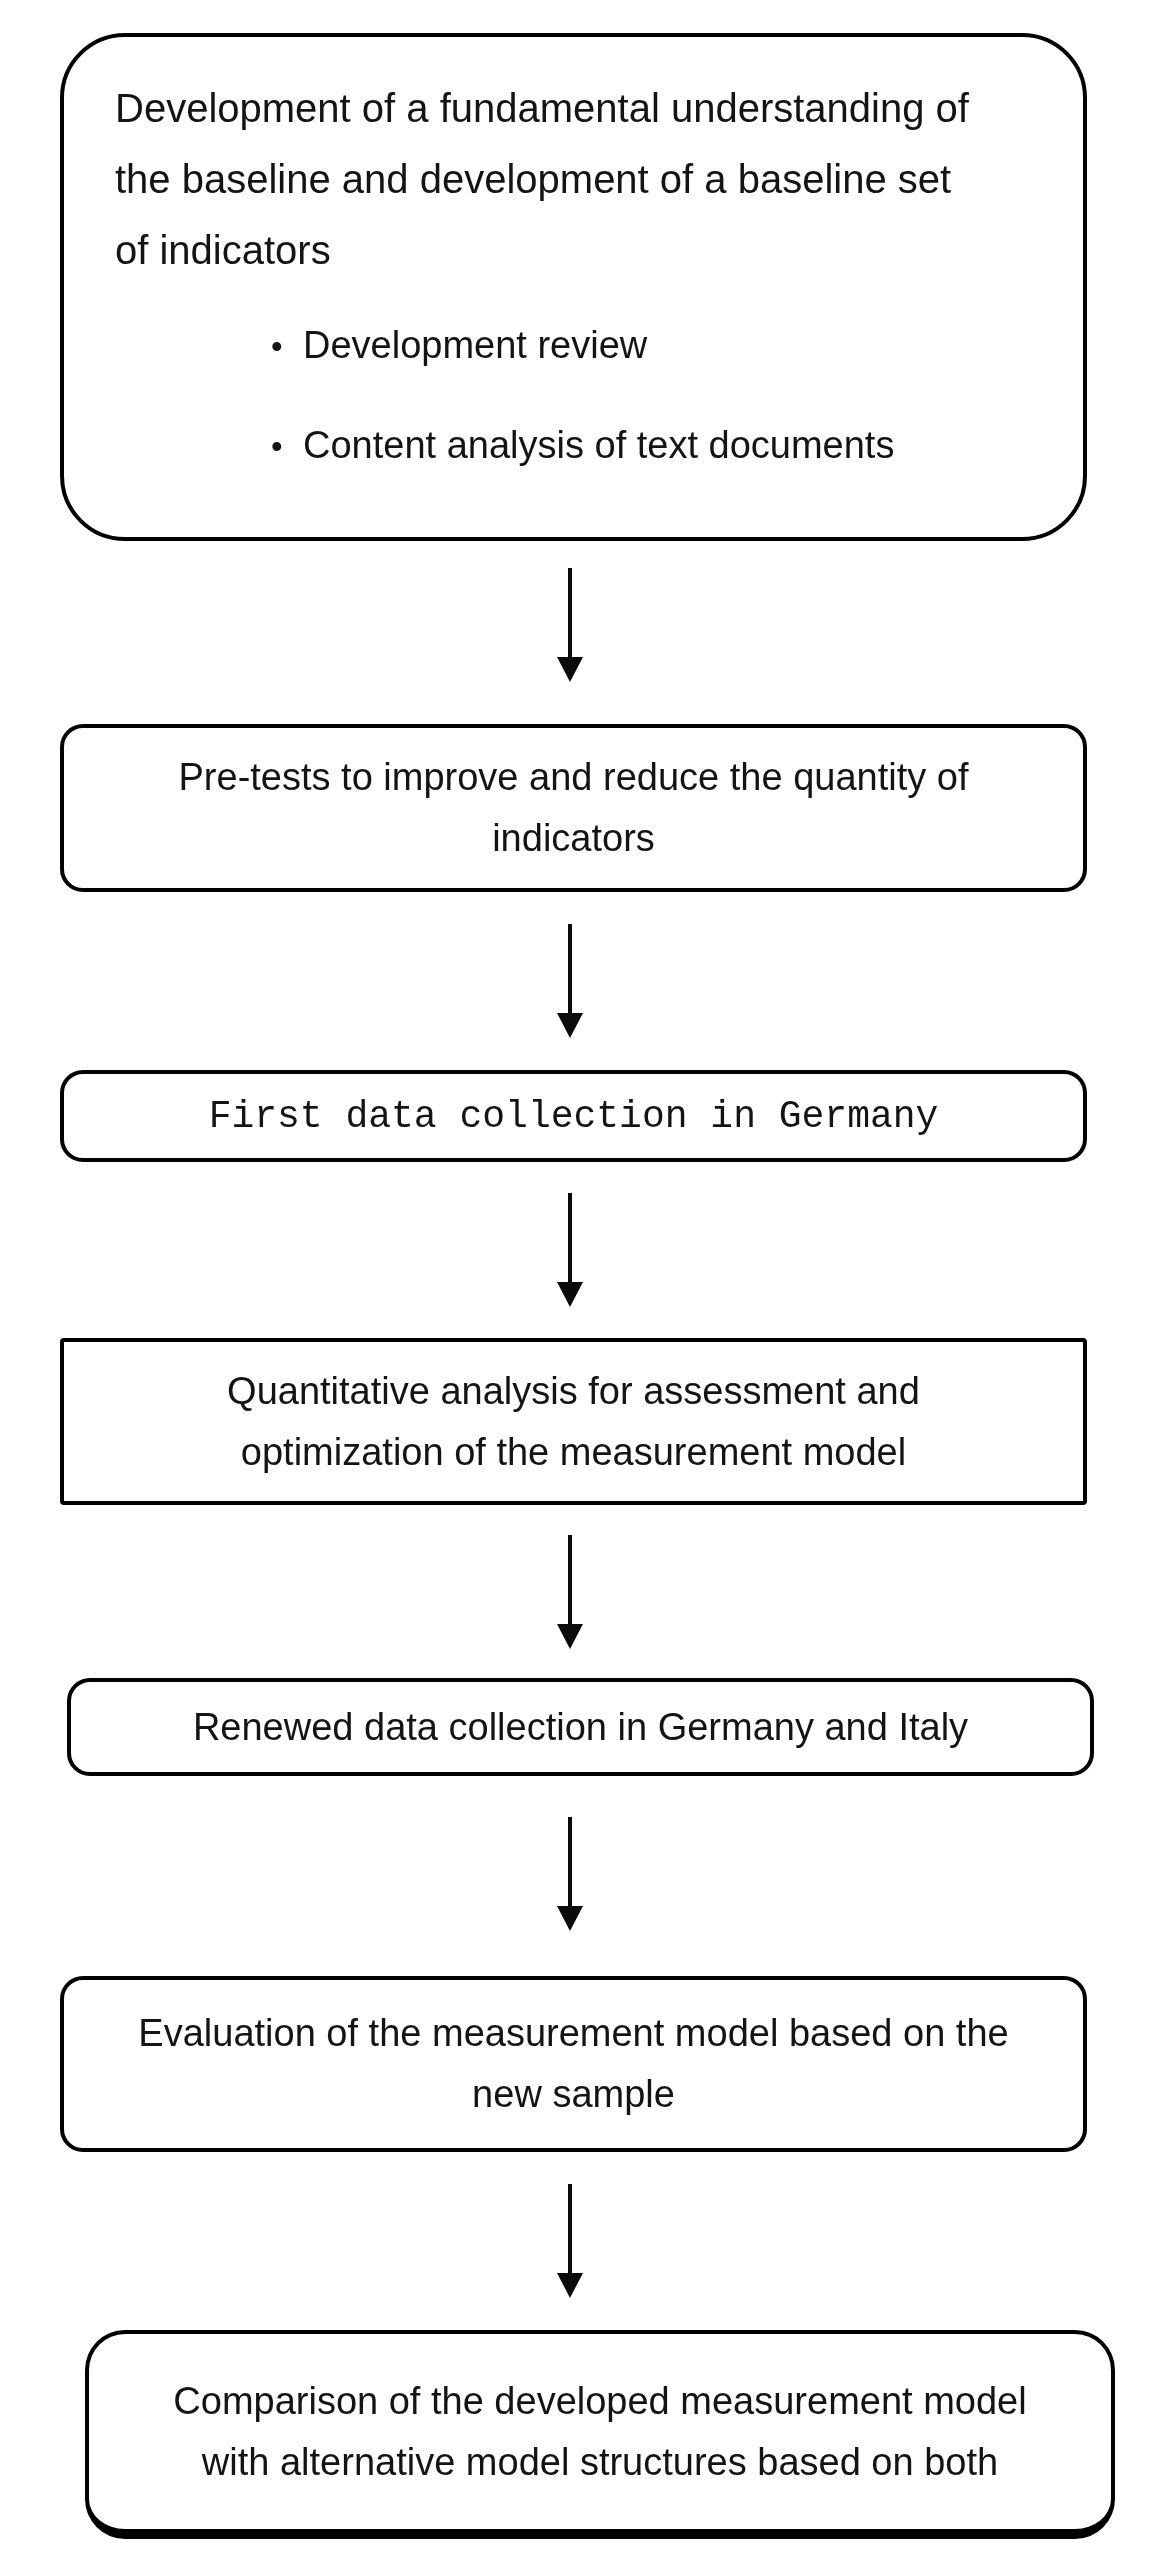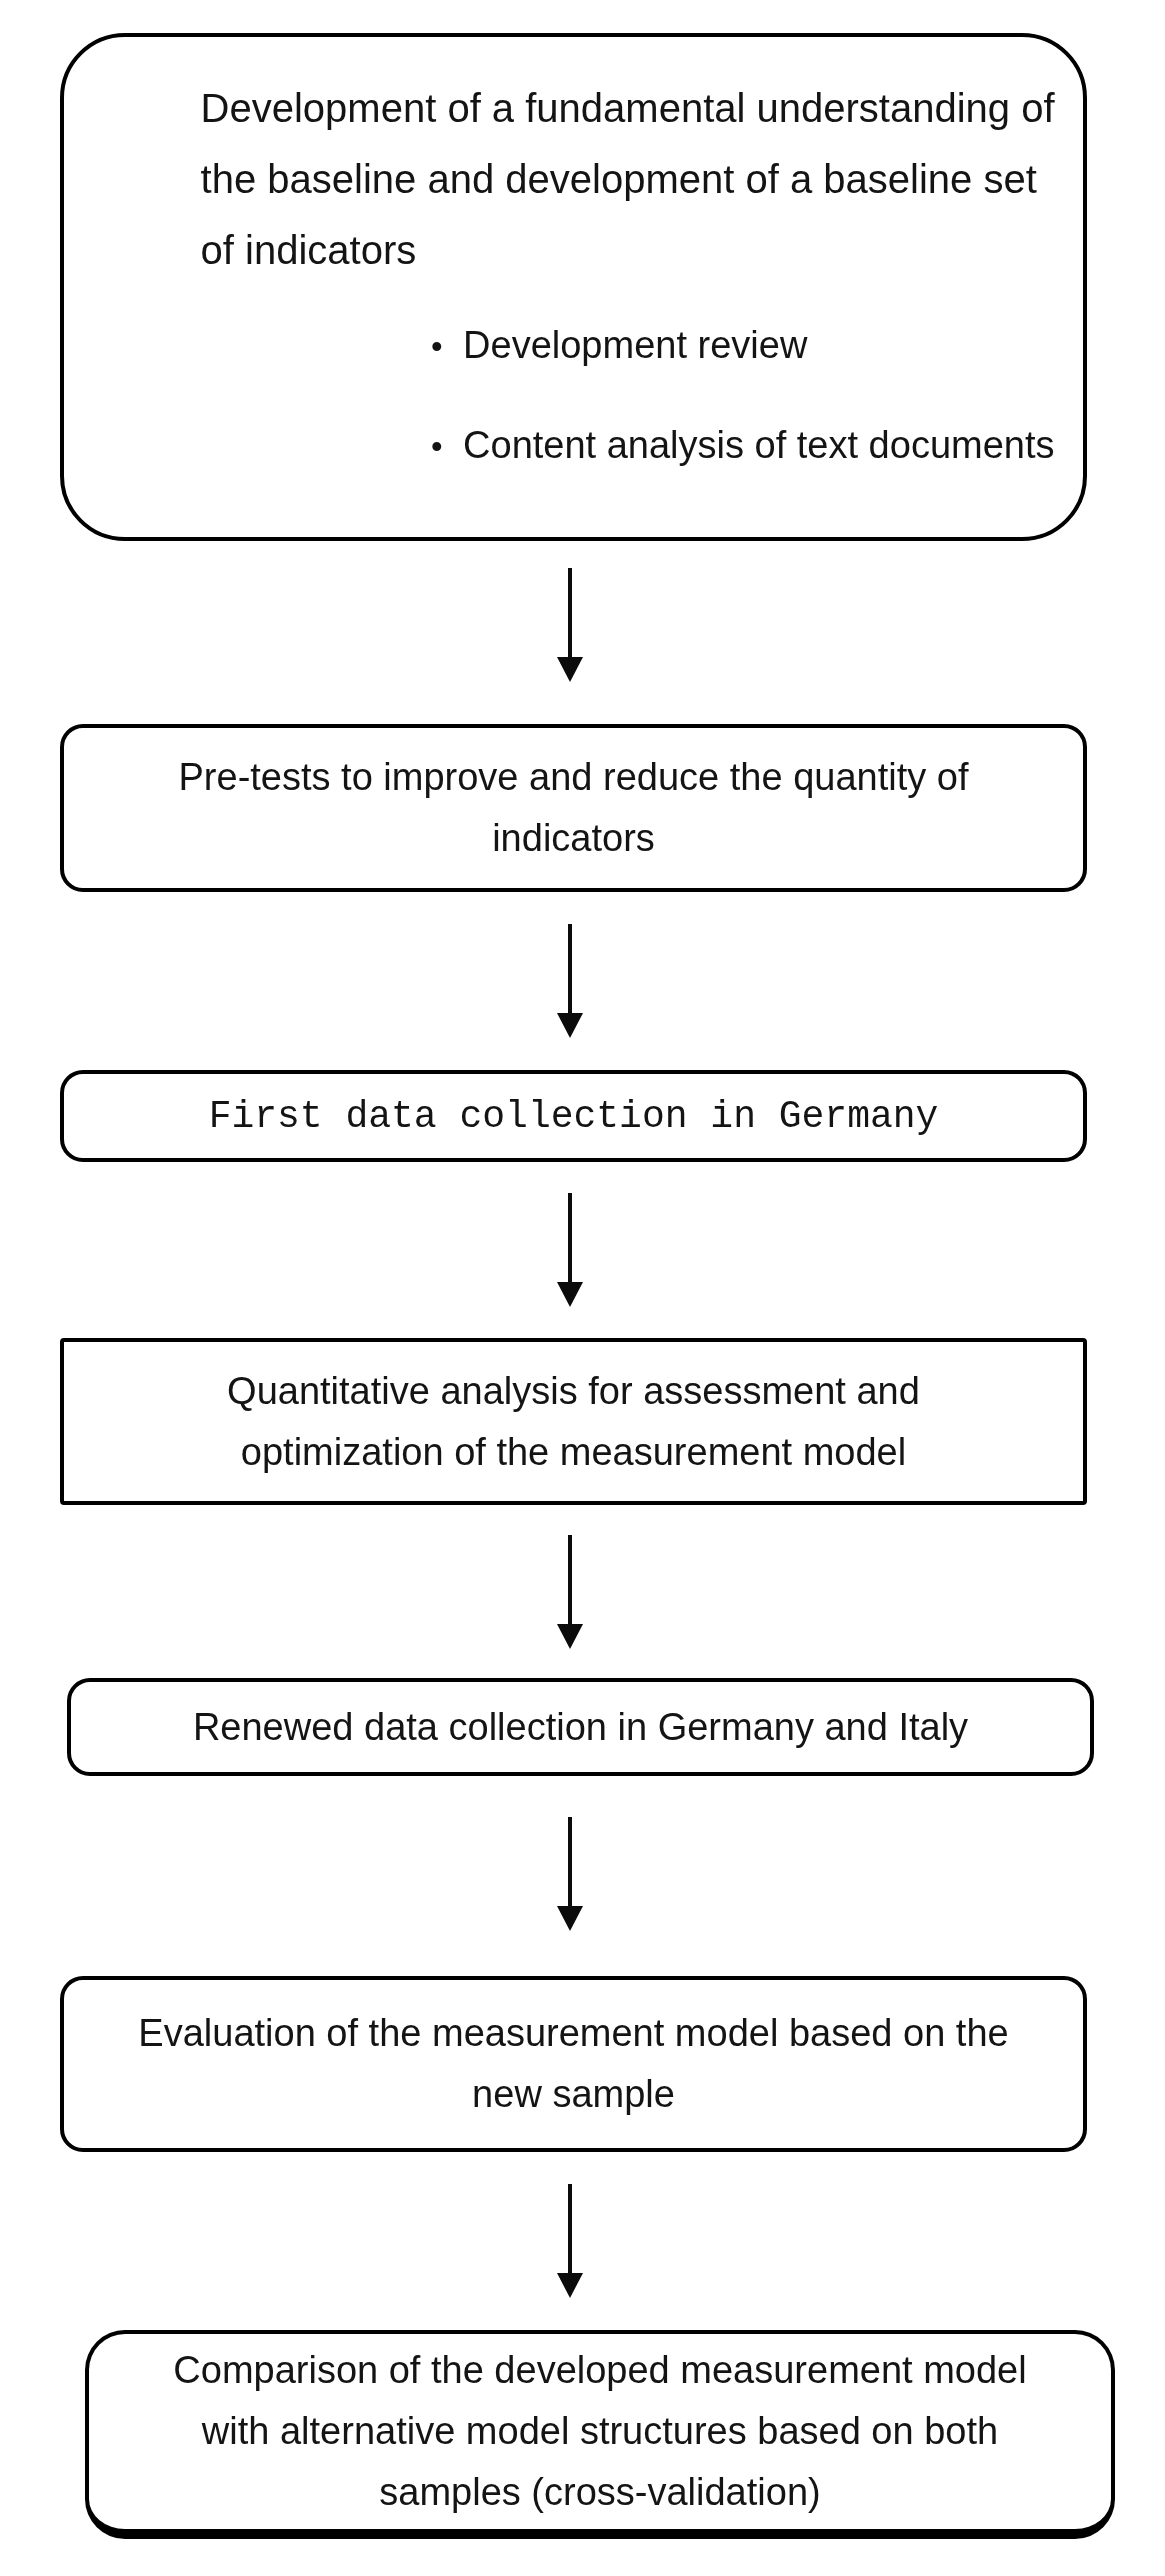--- a/index.html
+++ b/index.html
@@ -32,21 +32,21 @@
     line-height: 61px;
     color: #141414;
   }
   .box .line { white-space: nowrap; }
 
   .box-1 {
     left: 60px; top: 33px;
     width: 1027px; height: 508px;
     border-radius: 65px;
     justify-content: flex-start;
-    align-items: flex-end;
+    align-items: flex-start;
     text-align: left;
     padding: 36px 28.5px 0 51px;
     font-size: 40px;
     line-height: 71px;
   }
   .box-1 .bullets {
     margin-top: 40px;
     margin-left: 156px;
     font-size: 38px;
   }
@@ -175,17 +175,16 @@
   </div>
 
   <div class="connector c6">
     <div class="shaft"></div>
     <div class="head"></div>
   </div>
 
   <div class="box box-7">
     <div class="line">Comparison of the developed measurement model</div>
     <div class="line">with alternative model structures based on both</div>
-    <div class="line">samples (cross-validation)</div>
   </div>
 
 </div>
 
 
 </body></html>

